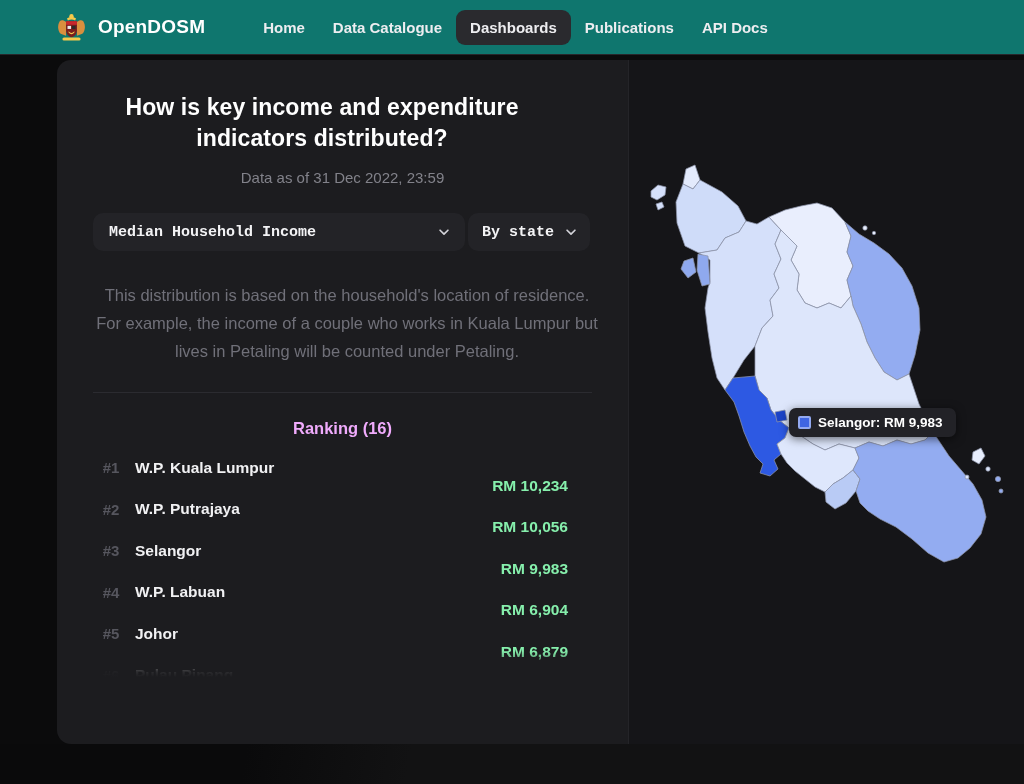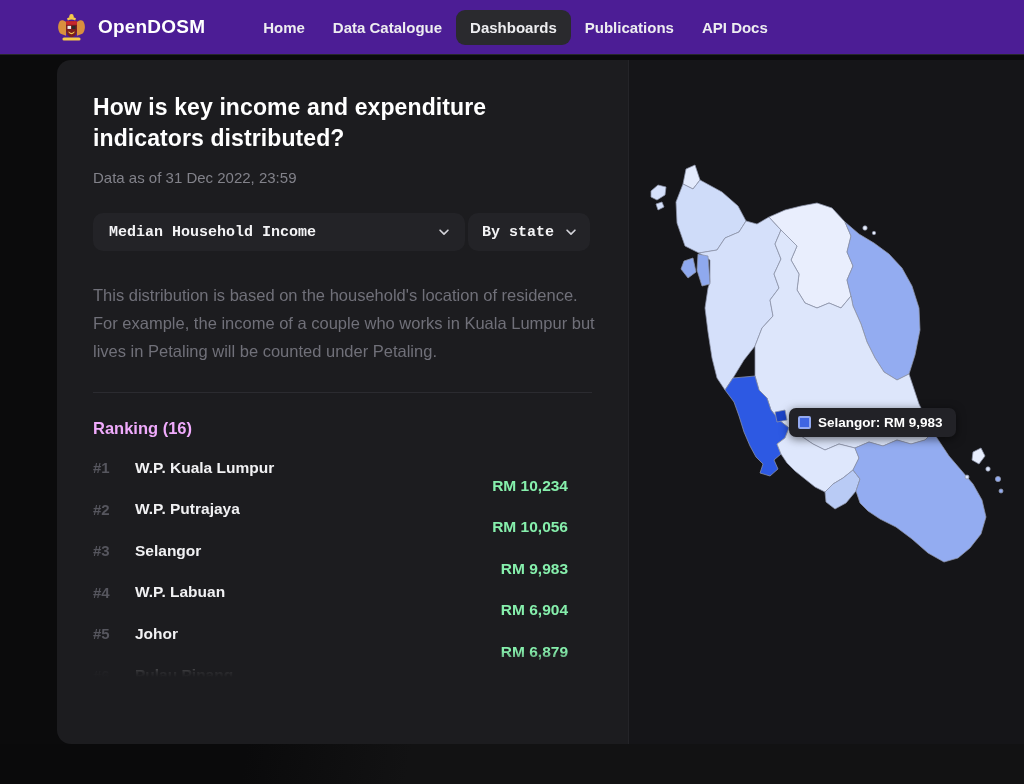--- a/index.html
+++ b/index.html
@@ -6,38 +6,38 @@
   html,body { width:1024px; height:784px; }
   body {
     position:relative; overflow:hidden;
     background:#0b0b0c;
     font-family:"Liberation Sans", sans-serif;
     -webkit-font-smoothing:antialiased;
   }
   
   .navbar {
     position:absolute; top:0; left:0; right:0; height:55px;
-    background:#4c1d95; border-bottom:1px solid #27272b;
+    background:#0f766e; border-bottom:1px solid #27272b;
     display:flex; align-items:center; padding-left:56px;
   }
   .brand { display:flex; align-items:center; gap:11px; }
   .brand svg { width:31px; height:29px; display:block; }
   .brand-name { font-size:19px; font-weight:800; color:#ffffff; letter-spacing:.2px; }
   .nav-links { display:flex; align-items:center; margin-left:44px; }
   .nav-link {
     font-size:15px; font-weight:600; color:#ededf0; text-decoration:none;
     padding:9px 14px; border-radius:9px; cursor:pointer; white-space:nowrap;
   }
   .nav-link.active { background:#2a2a2e; }
   
   .main-card {
     position:absolute; top:60px; left:57px; right:0; height:684px;
     display:flex; border-radius:14px 0 0 14px; overflow:hidden;
   }
-  .left-pane { width:571px; background:#1c1c1f; padding:32px 36px; }
+  .left-pane { width:571px; background:#1c1c1f; padding:32px 36px;text-align:center; }
   .page-title {
     width:458px; font-size:23px; line-height:31px; font-weight:800; color:#ffffff;
     letter-spacing:.1px;
   }
   .data-as-of { margin-top:15px; font-size:15px; color:#82828a; }
   .controls { margin-top:27px; display:flex; gap:3px;font-family:Liberation Mono, monospace; }
   .select-control {
     height:38px; background:#232327; border-radius:10px;
     display:flex; align-items:center; justify-content:space-between;
     padding:0 14px 0 16px; color:#f3f3f5; font-size:15px; font-weight:600;

